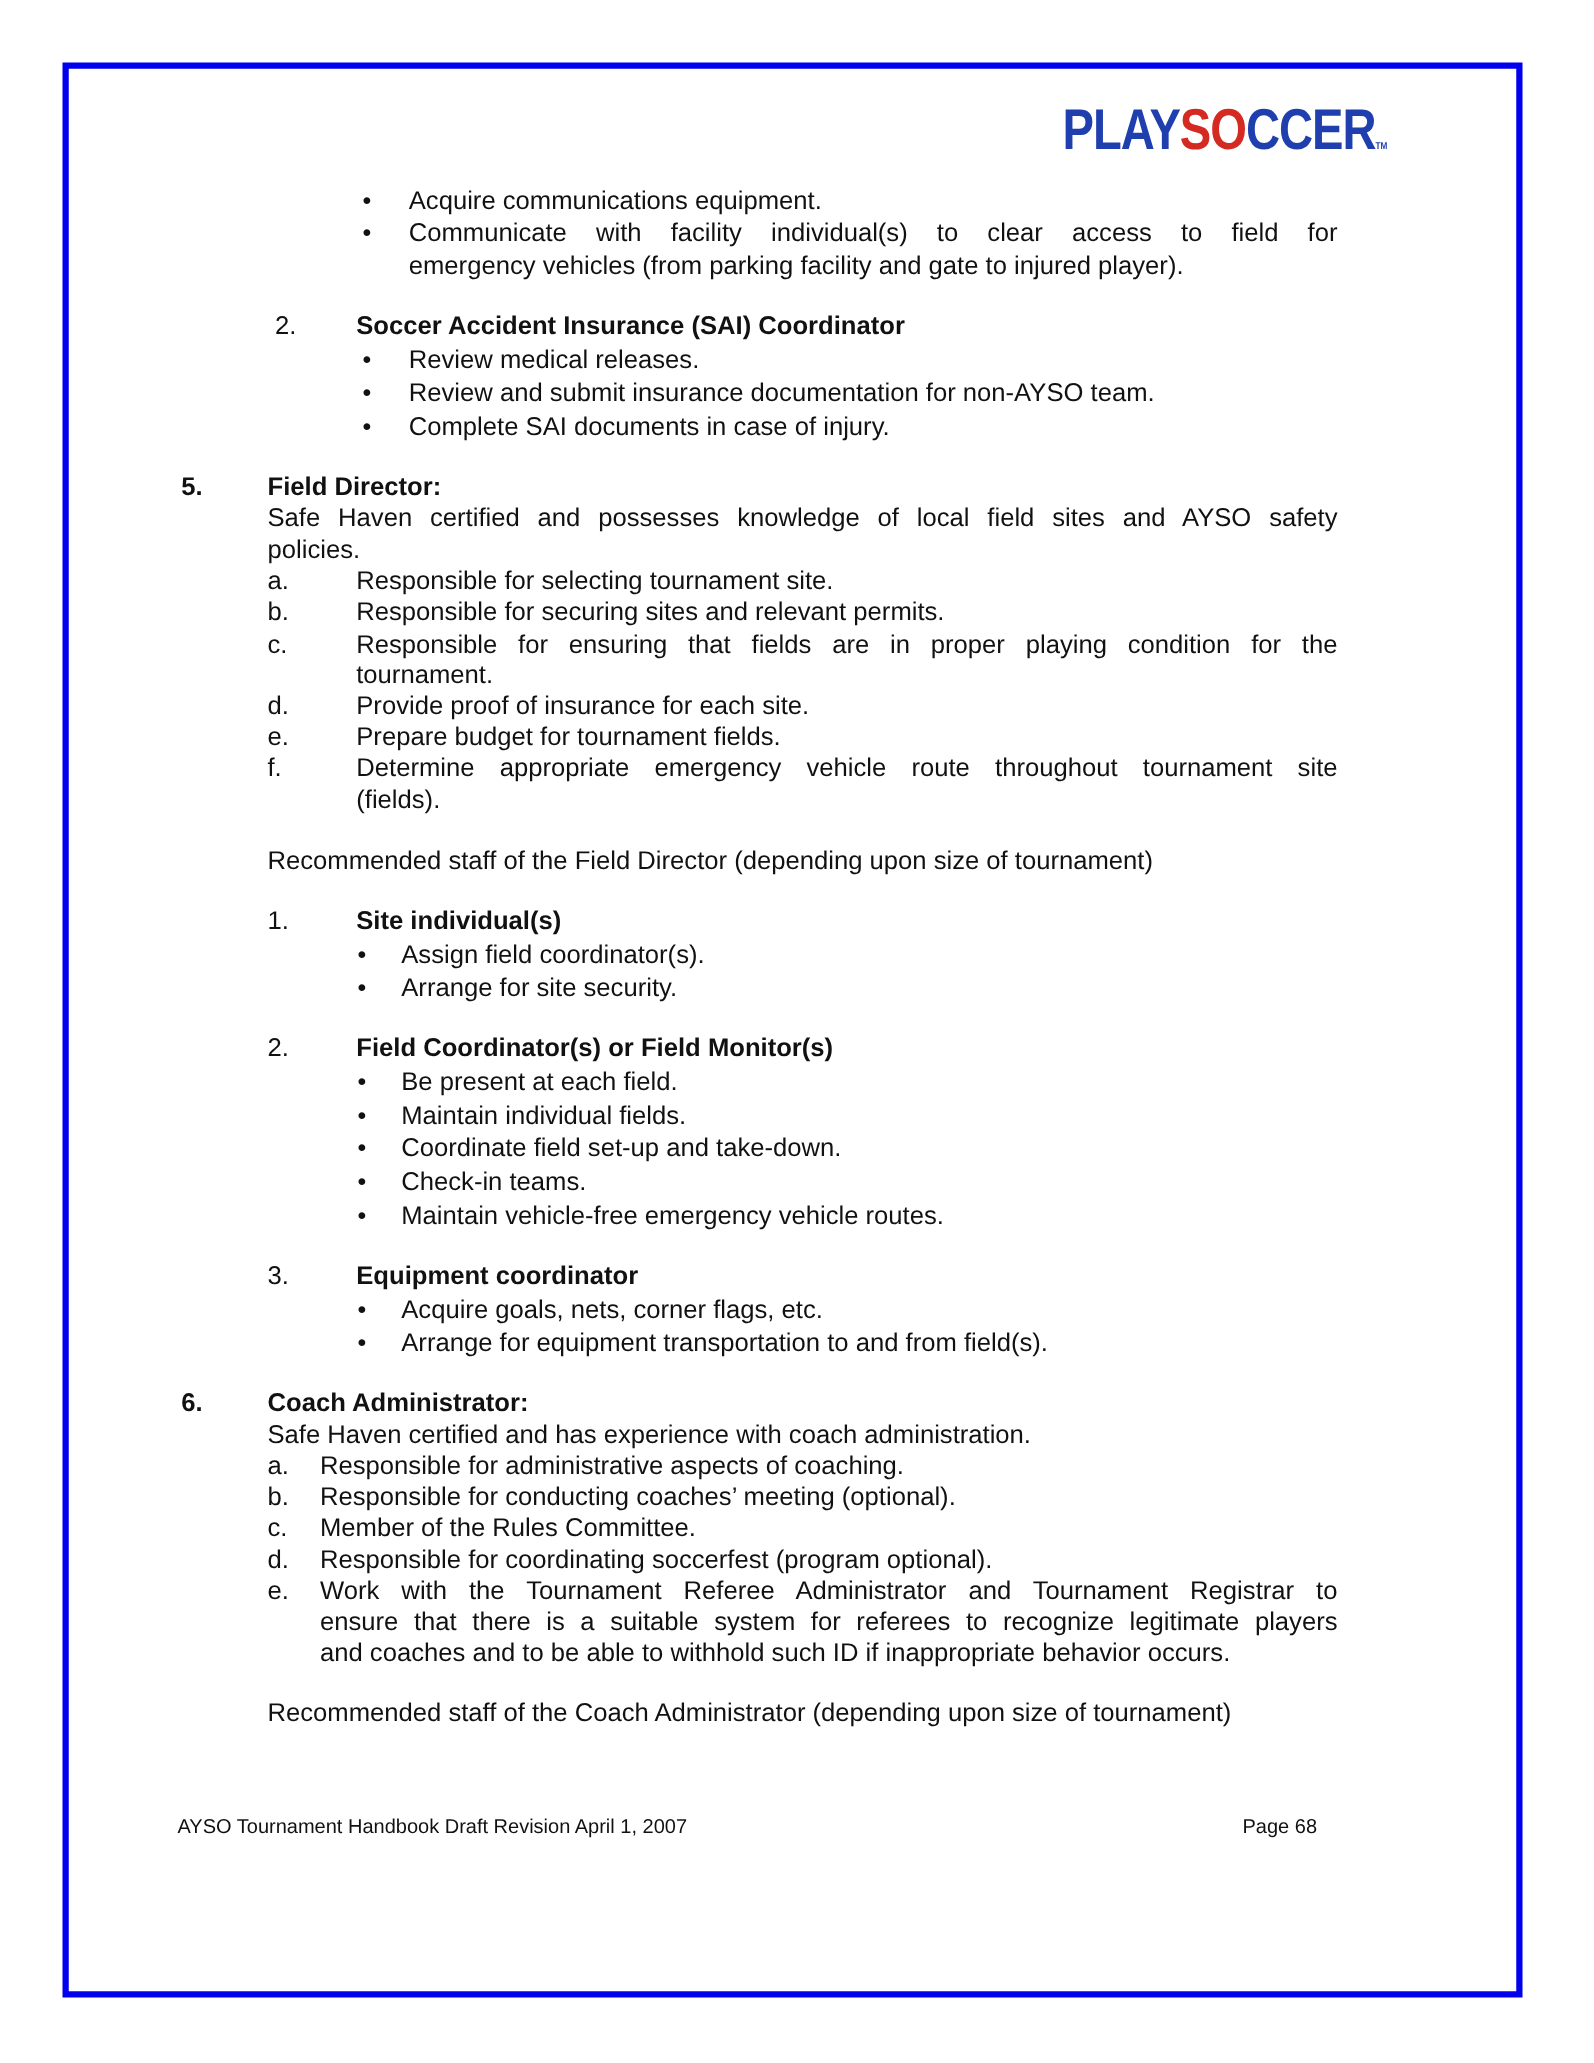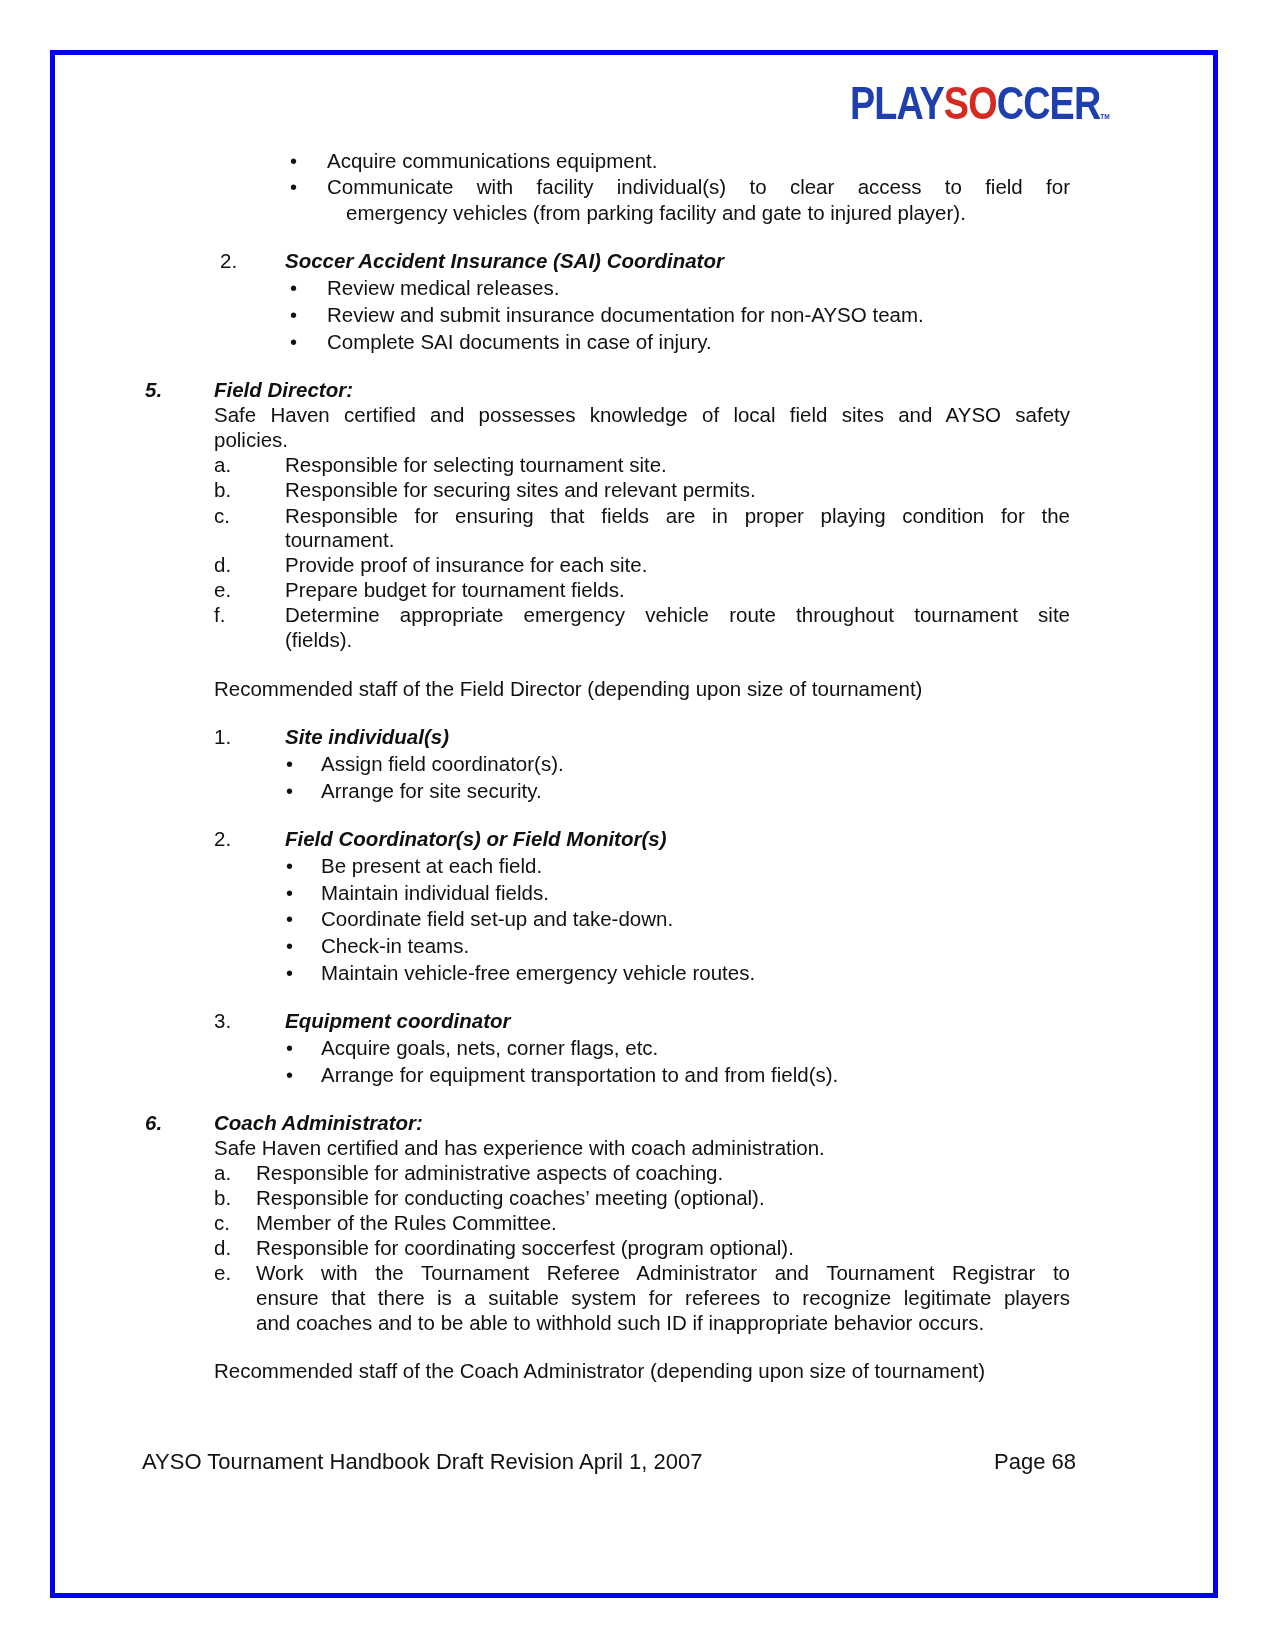--- a/index.html
+++ b/index.html
@@ -5,36 +5,36 @@
   html, body { margin:0; padding:0; background:#fff; }
   body { width:1275px; height:1650px; position:relative; font-family:"Liberation Sans", sans-serif; color:#111; }
   .frame { position:absolute; left:50px; top:50px; width:1168px; height:1548px; border:5px solid #0000ee; box-sizing:border-box; }
   .logo { position:absolute; left:850px; top:80px; font-family:"Liberation Sans", sans-serif; font-weight:bold; font-size:46px; letter-spacing:-1px; transform:scaleX(0.82); transform-origin:left top; line-height:1; }
   .logo .blue { color:#1f3fae; }
   .logo .red { color:#d42a22; }
   .logo .tm { font-size:8px; color:#1f3fae; vertical-align:baseline; letter-spacing:0; }
   .line { position:absolute; font-size:20.5px; line-height:26px; white-space:nowrap; }
   .just { white-space:normal; text-align:justify; text-align-last:justify; }
   .i { }
-  .b { font-weight:bold;font-style:italic; }
+  .b { font-weight:bold; }
   .bul { position:absolute; font-size:20px; line-height:26px; }
-  .footer { position:absolute; font-size:22px; line-height:22px; }
+  .footer { position:absolute; font-size:16px; line-height:22px; }
 </style>
 </head>
 <body>
 
 <div class="frame"></div>
 
 <div class="logo"><span class="blue">PLAY</span><span class="red">SO</span><span class="blue">CCER</span><span class="tm">TM</span></div>
 
 <span class="bul" style="left:290px;top:148px">•</span>
 <div class="line i" style="left:327px;top:148px">Acquire communications equipment.</div>
 <span class="bul" style="left:290px;top:174px">•</span>
 <div class="line i just" style="left:327px;top:174px;width:743px">Communicate with facility individual(s) to clear access to field for</div>
-<div class="line i" style="left:346px;top:200px">emergency vehicles (from parking facility and gate to injured player).</div>
+<div class="line i" style="left:327px;top:200px">emergency vehicles (from parking facility and gate to injured player).</div>
 
 <div class="line" style="left:220px;top:248px">2.</div>
 <div class="line b" style="left:285px;top:248px">Soccer Accident Insurance (SAI) Coordinator</div>
 <span class="bul" style="left:290px;top:275px">•</span>
 <div class="line i" style="left:327px;top:275px">Review medical releases.</div>
 <span class="bul" style="left:290px;top:302px">•</span>
 <div class="line i" style="left:327px;top:302px">Review and submit insurance documentation for non-AYSO team.</div>
 <span class="bul" style="left:290px;top:329px">•</span>
 <div class="line i" style="left:327px;top:329px">Complete SAI documents in case of injury.</div>
 

